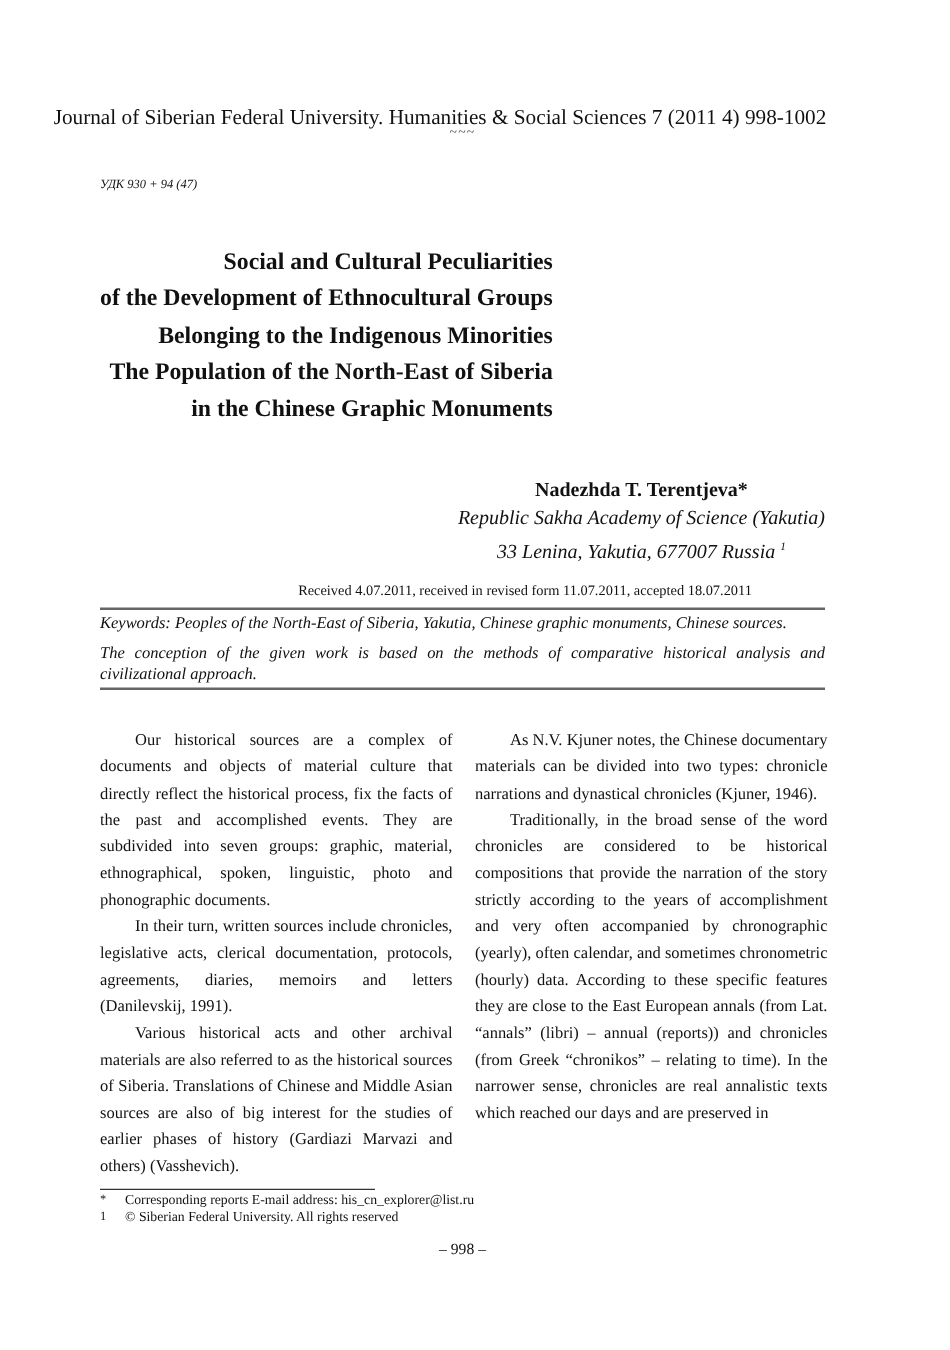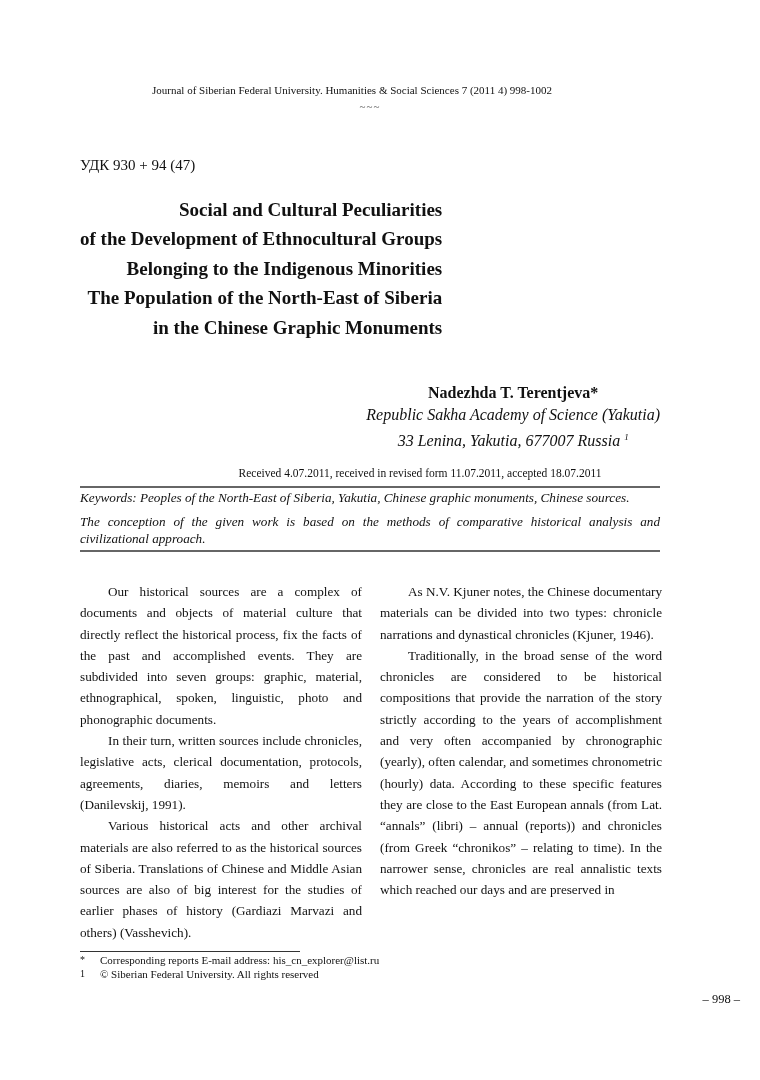--- a/index.html
+++ b/index.html
@@ -1,41 +1,41 @@
 <!DOCTYPE html>
 <html><head>
   <meta charset="utf-8">
   <style>
     html, body { margin: 0; padding: 0; background: #ffffff; }
     body {
       width: 760px; height: 1080px; position: relative; overflow: hidden;
       font-family: "Liberation Serif", "DejaVu Serif", serif; color: #111;
     }
     .abs { position: absolute; }
-    .journal-header { left: 0; width: 704px; top: 84px; text-align: center; font-size: 11px; }
+    .journal-header { left: 0; width: 704px; top: 84px; text-align: center; font-size: 17px; }
     .tilde { left: 0; width: 740px; top: 100px; text-align: center; font-size: 11px; color: #555; letter-spacing: 1px; }
-    .udk { left: 80px; top: 157px; font-size: 15px; }
+    .udk { left: 80px; top: 142px; font-size: 10px; font-style: italic; }
     .title { left: 80px; top: 195px; font-size: 19px; font-weight: bold; line-height: 29.4px; }
     .title div { white-space: nowrap; text-align: right; }
     .author-block { right: 100px; top: 382px; text-align: center; font-size: 16px; line-height: 22px; }
     .author-name { font-weight: bold; }
     .affil { font-style: italic; }
     .received { left: 0; width: 760px; top: 467px; text-align: center; font-size: 11.5px; margin-left: 40px; }
     .rule { left: 80px; width: 580px; height: 2px; background: #666; }
     .abstract { left: 80px; width: 580px; top: 489px; font-style: italic; font-size: 13.2px; line-height: 17px; text-align: justify; }
     .abstract p { margin: 0 0 7px 0; }
     .col { top: 581px; width: 282px; font-size: 13.2px; line-height: 21.3px; text-align: justify; }
     .col p { margin: 0; text-indent: 28px; }
     .col-left { left: 80px; }
     .col-right { left: 380px; }
     .fn-rule { left: 80px; top: 951px; width: 220px; height: 1px; background: #333; }
     .footnotes { left: 80px; top: 953px; font-size: 11px; line-height: 14px; }
     .fn { position: relative; padding-left: 20px; }
     .fn .mark { position: absolute; left: 0; top: 0; font-size: 10px; }
-    .page-num { left: 0; width: 740px; top: 992px; text-align: right; font-size: 12.5px; }
+    .page-num { left: 0; width: 740px; top: 992px; text-align: center; font-size: 12.5px; }
   </style>
 </head>
 <body>
 
 <div class="abs journal-header">Journal of  Siberian Federal University.  Humanities &amp; Social Sciences 7 (2011 4) 998-1002</div>
 <div class="abs tilde">~~~</div>
 
 <div class="abs udk">УДК 930 + 94 (47)</div>
 
 <div class="abs title">

